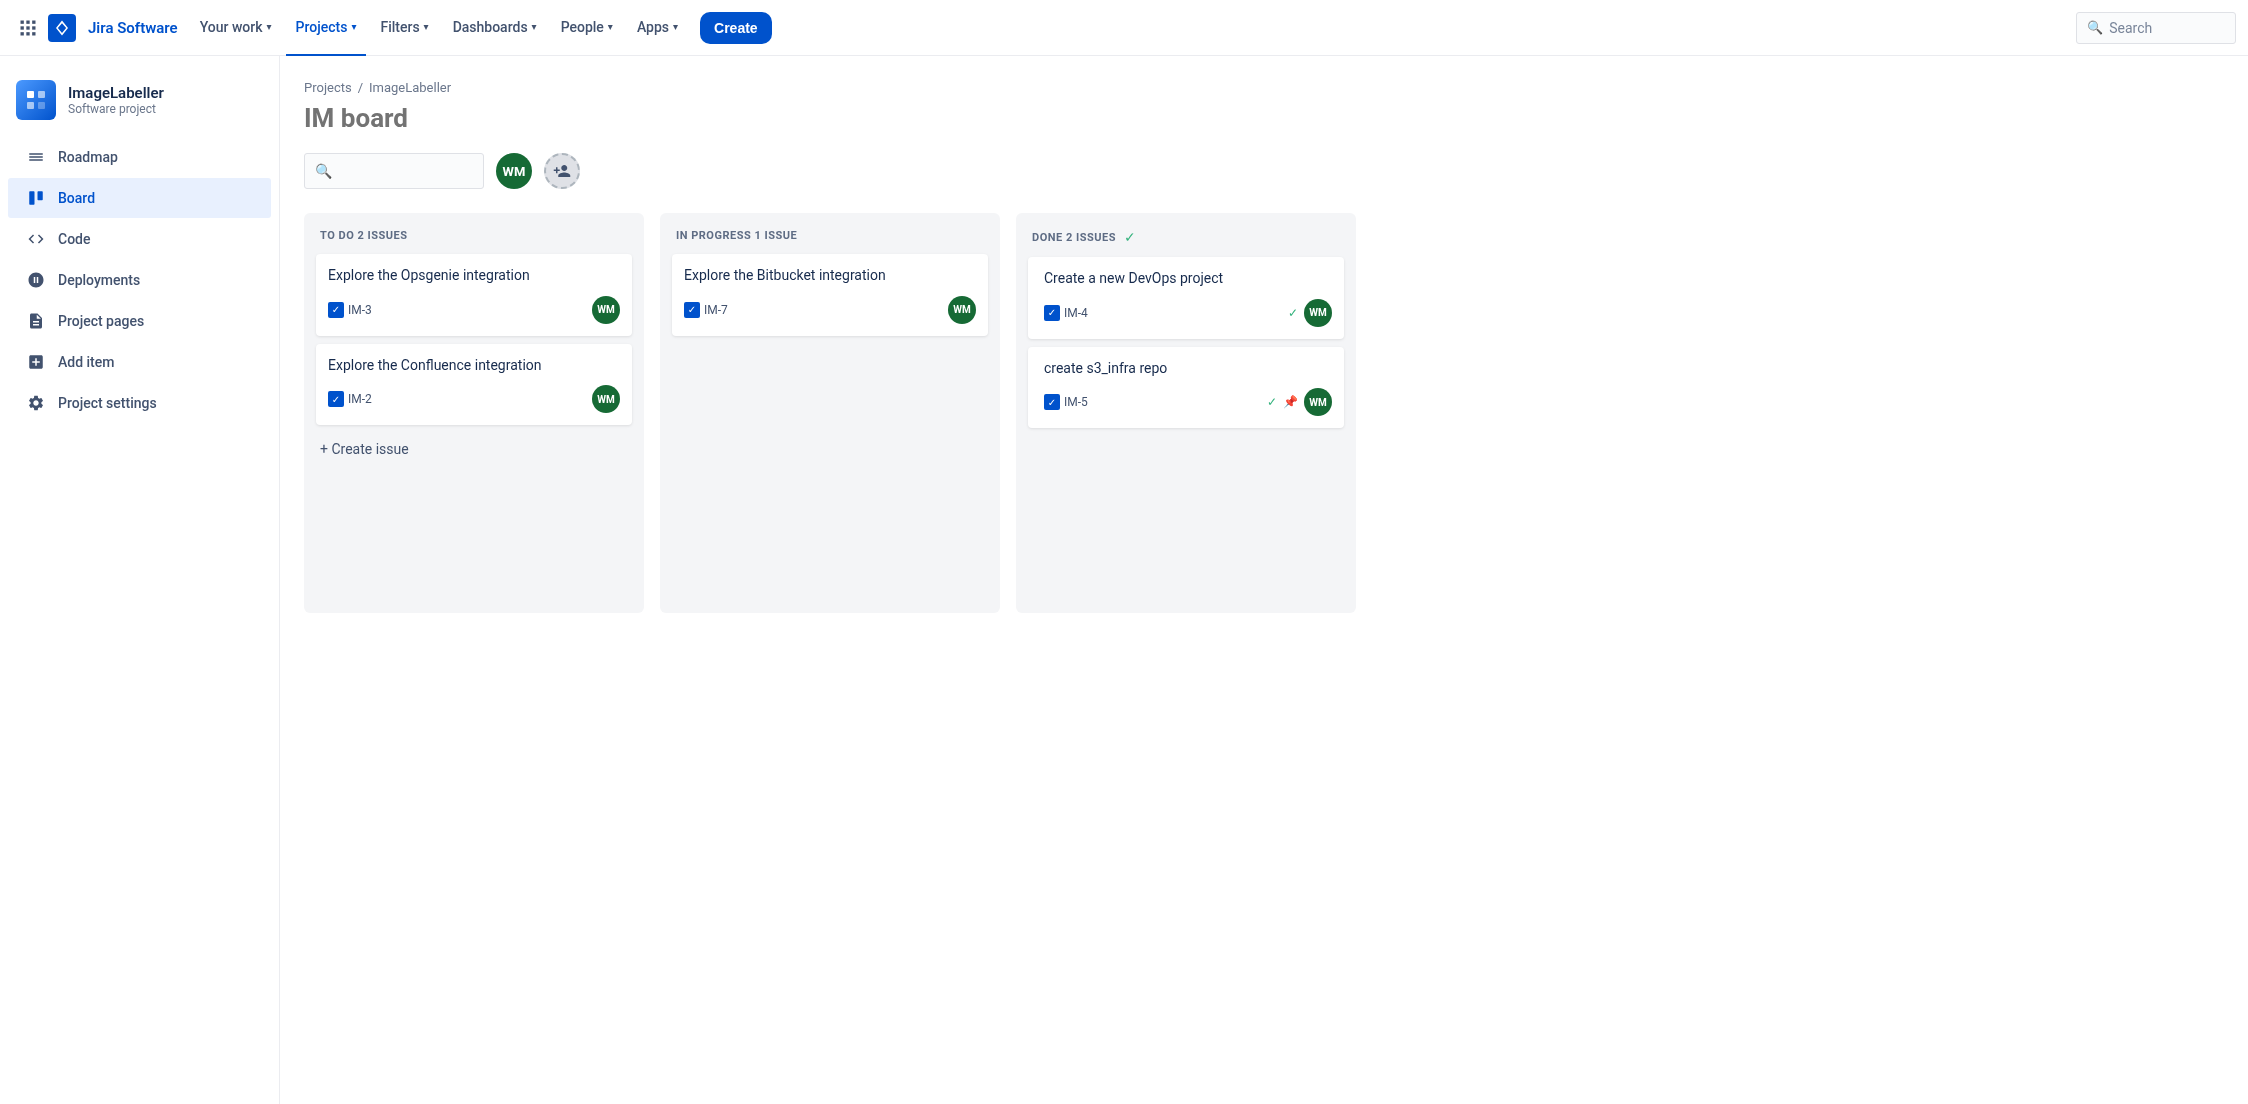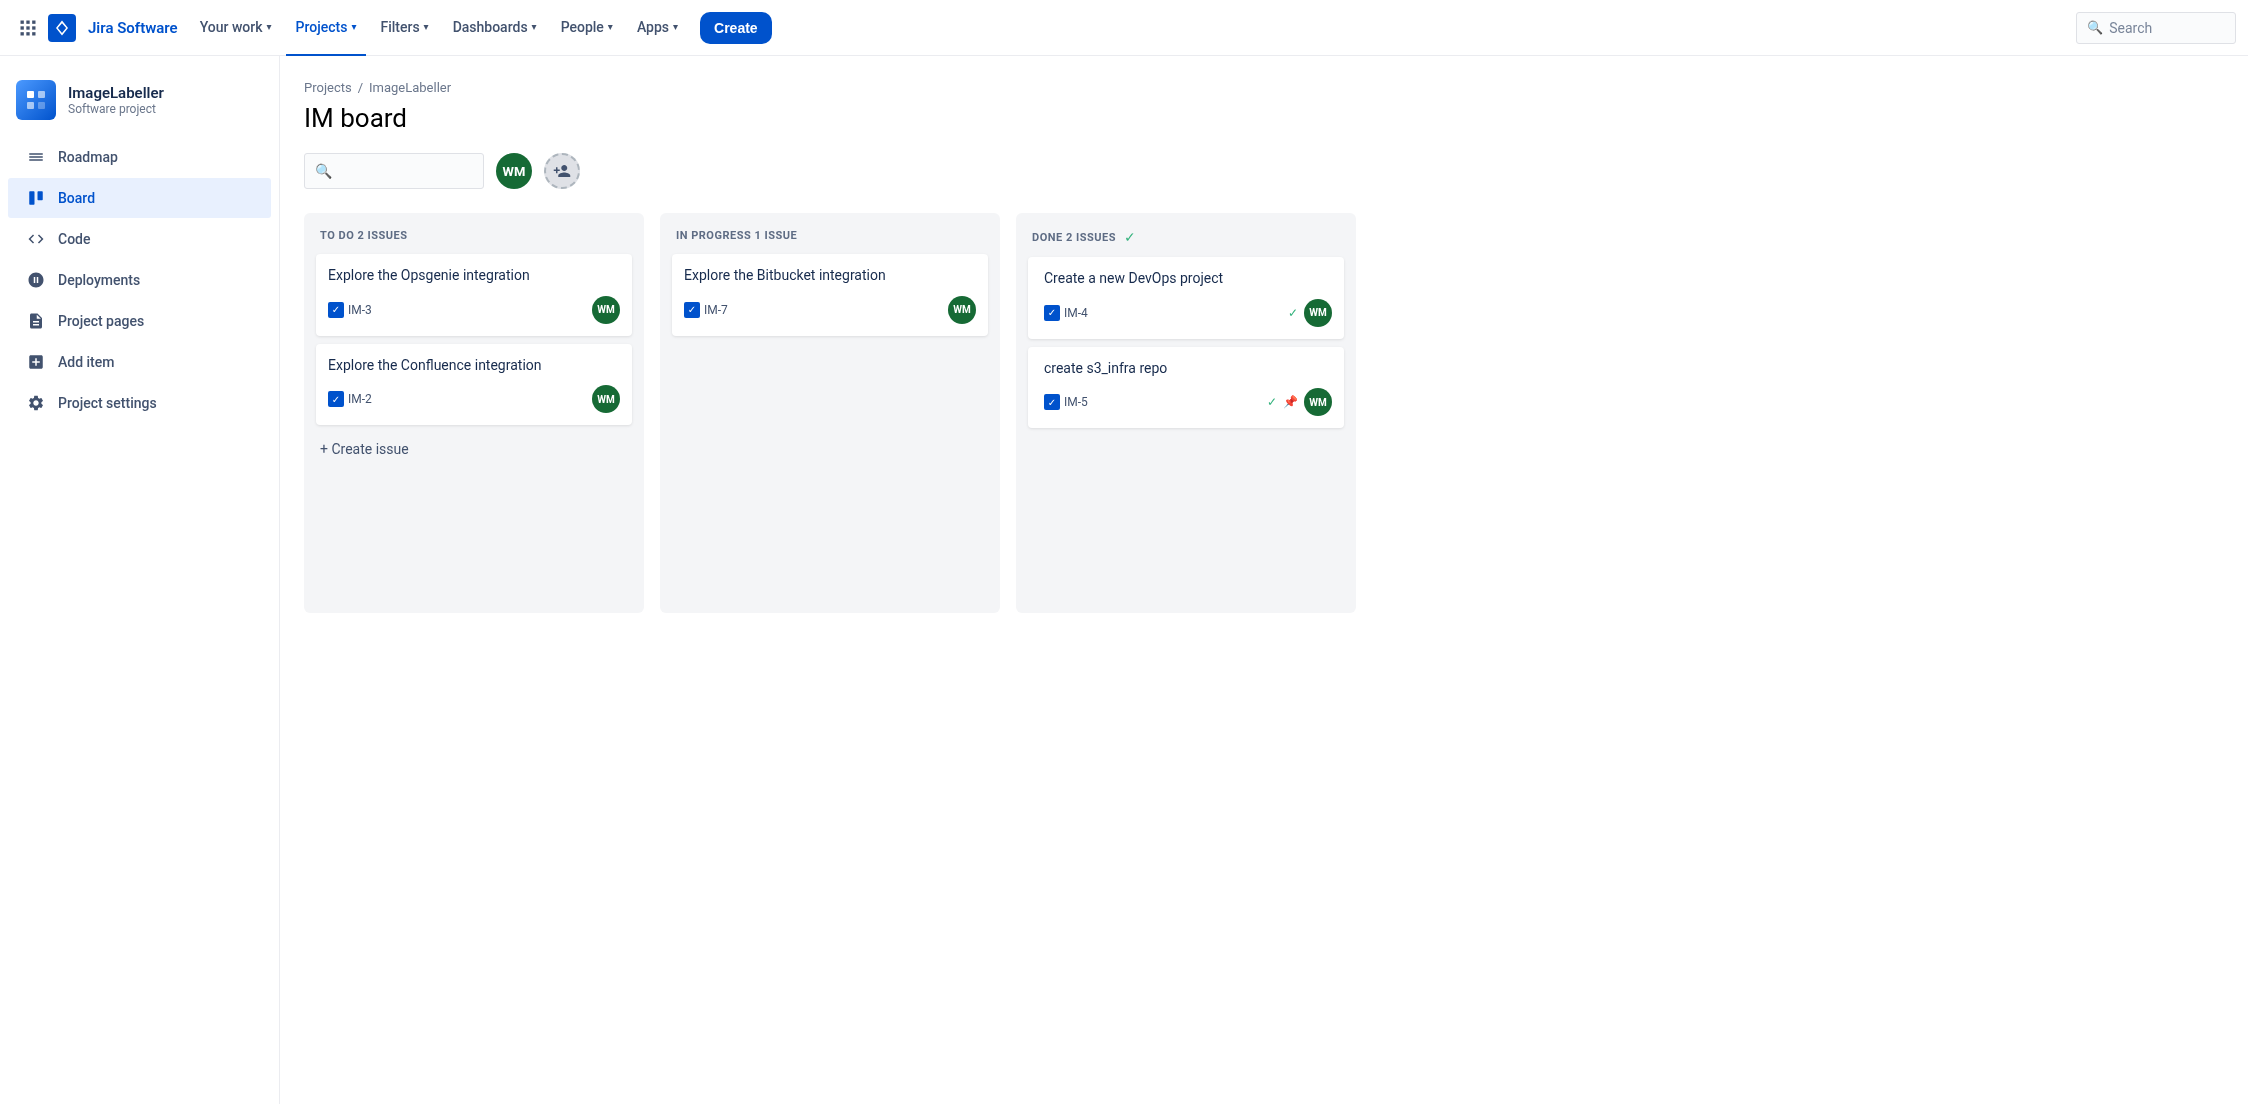--- a/index.html
+++ b/index.html
@@ -36,21 +36,21 @@
     .sidebar-project-name { font-size: 15px; font-weight: 600; color: #172b4d; }
     .sidebar-project-type { font-size: 12px; color: #6b778c; }
     .sidebar-nav-item { display: flex; align-items: center; gap: 10px; padding: 8px 16px; cursor: pointer; color: #42526e; font-size: 14px; font-weight: 500; border-radius: 3px; margin: 1px 8px; }
     .sidebar-nav-item.active { background: #e8f0fe; color: #0052cc; }
     .sidebar-nav-icon { width: 24px; height: 24px; display: flex; align-items: center; justify-content: center; flex-shrink: 0; font-size: 16px; }
 
     
     .main { margin-left: 280px; padding: 24px 24px; flex: 1; background: #fff; }
     .breadcrumb { font-size: 13px; color: #6b778c; margin-bottom: 8px; display: flex; align-items: center; gap: 6px; }
     .breadcrumb a { color: #6b778c; text-decoration: none; }
-    .page-title { font-size: 26px; font-weight: 400; color: #000000; margin-bottom: 20px; }
+    .page-title { font-size: 26px; font-weight: 700; color: #737373; margin-bottom: 20px; }
     .board-filters { display: flex; align-items: center; gap: 12px; margin-bottom: 24px; }
     .board-search { display: flex; align-items: center; border: 1px solid #dfe1e6; border-radius: 3px; padding: 0 10px; height: 36px; gap: 6px; background: #fafbfc; width: 180px; }
     .board-search-icon { color: #7a869a; font-size: 14px; }
     .avatar { width: 36px; height: 36px; border-radius: 50%; background: #166a35; display: flex; align-items: center; justify-content: center; color: #fff; font-size: 13px; font-weight: 700; cursor: pointer; }
     .avatar-add { width: 36px; height: 36px; border-radius: 50%; background: #dfe1e6; display: flex; align-items: center; justify-content: center; color: #42526e; font-size: 18px; cursor: pointer; border: 2px dashed #adb5bd; }
 
     
     .board { display: flex; gap: 16px; align-items: flex-start; }
     .column { background: #f4f5f7; border-radius: 6px; width: 340px; min-height: 400px; padding: 12px; flex-shrink: 0; }
     .column-header { display: flex; align-items: center; gap: 8px; padding: 4px 4px 12px; }

